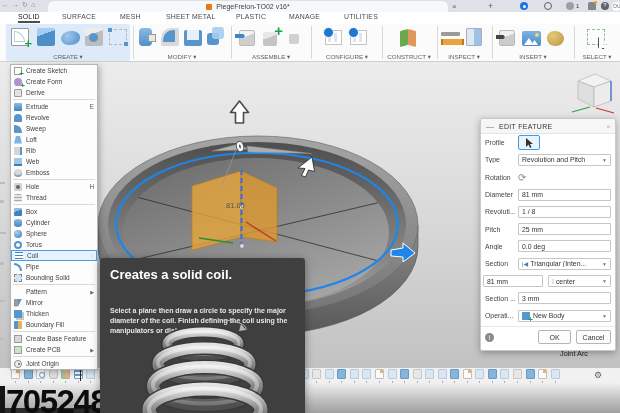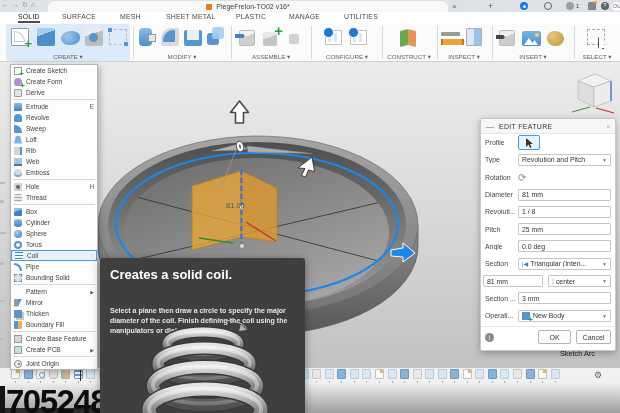--- a/index.html
+++ b/index.html
@@ -319,21 +319,21 @@
     <div class="dispbar"><span>▦</span><span class="caret">▾</span> <span>⊞</span><span class="caret">▾</span> <span>▥</span><span class="caret">▾</span></div>
 
     <div class="edge-artifact" style="left:0;top:120px;width:5px;height:2px"></div>
     <div class="edge-artifact" style="left:0;top:138px;width:4px;height:3px"></div>
     <div class="edge-artifact" style="left:0;top:170px;width:6px;height:2px"></div>
     <div class="edge-artifact" style="left:0;top:200px;width:4px;height:3px"></div>
     <div class="edge-artifact" style="left:0;top:238px;width:5px;height:2px"></div>
     <div class="edge-artifact" style="left:0;top:276px;width:4px;height:2px"></div>
   </div>
 
-  <div class="status-arc">Sketch Arc</div>
+  <div class="status-arc">Joint Arc</div>
 
   <div class="timeline" id="timeline">
     <div class="tlscroll"></div>
     <span class="tlgear">⚙</span>
   <span class="tl tl-page" style="left: 11px;"></span>
       <span class="tl tl-blue" style="left: 23.55px;"></span>
       <span class="tl tl-circle" style="left: 36.1px;"></span>
       <span class="tl tl-blob" style="left: 48.65px;"></span>
       <span class="tl tl-planes" style="left: 61.2px;"></span>
       <span class="tl tl-coil" style="left: 73.75px;"></span>

